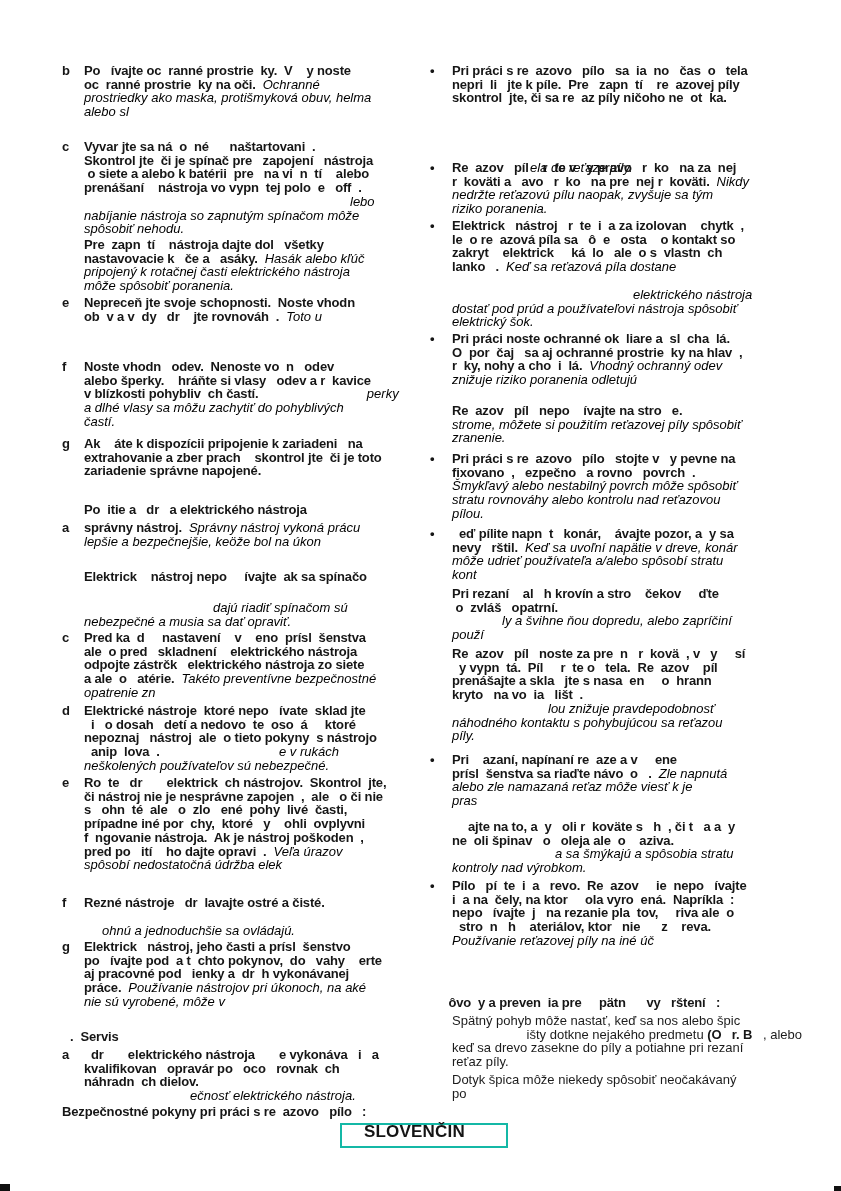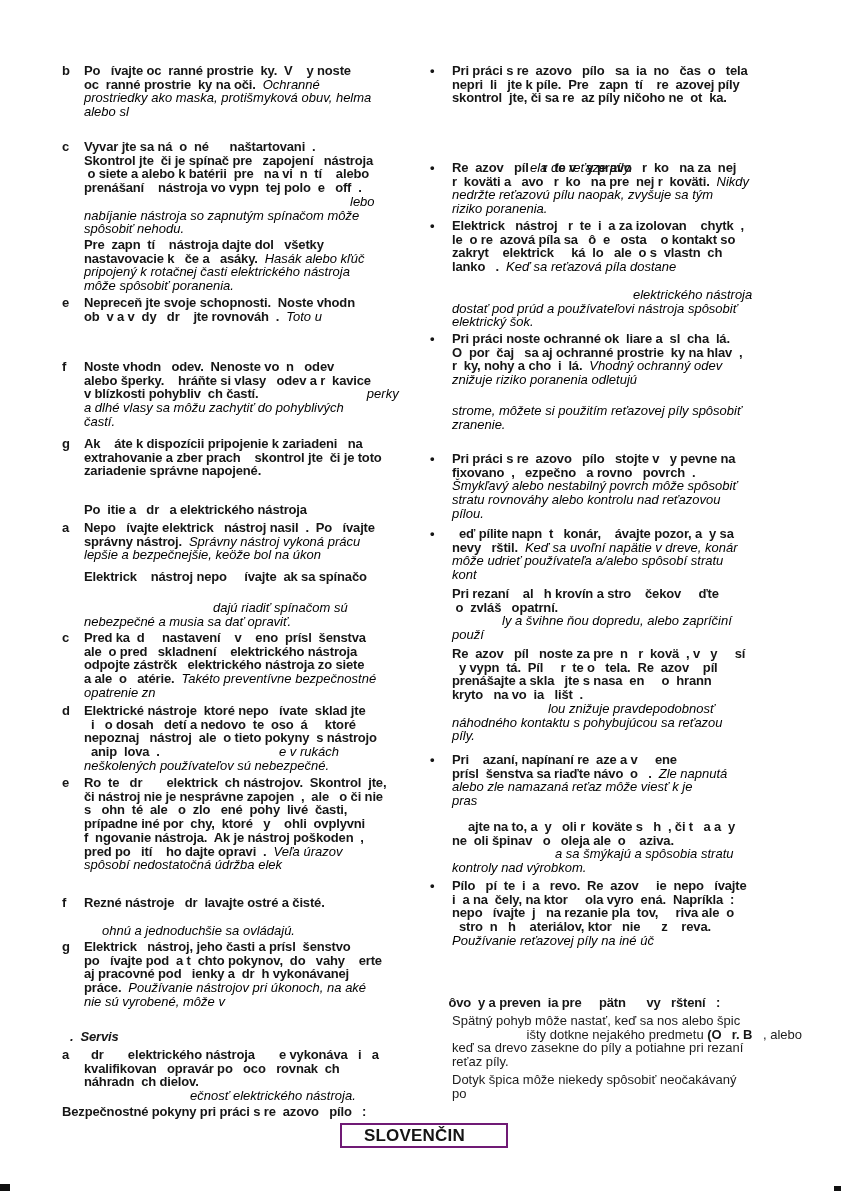--- a/index.html
+++ b/index.html
@@ -5,23 +5,23 @@
   html,body{margin:0;padding:0;background:#e8e8e8;}
   .page{position:relative;width:841px;height:1191px;background:#ffffff;overflow:hidden;
         font-family:"Liberation Sans",sans-serif;font-size:13px;line-height:13.7px;color:#161616;}
   .column{position:absolute;inset:0;}
   .block{position:absolute;}
   .marker{position:absolute;top:0;font-weight:bold;}
   .line{white-space:pre;}
   .st-b{font-weight:bold;letter-spacing:-0.15px;}
   .st-i{font-style:italic;color:#000000;}
   .st-r{color:#1c1c1c;}
-  .lang-box{position:absolute;border:2px solid #701a75;box-sizing:border-box;
+  .lang-box{position:absolute;border:2px solid #14b8a6;box-sizing:border-box;
             font-weight:bold;font-size:17px;letter-spacing:0.2px;color:#141414;
-            display:flex;align-items:center;}
+            display:flex;}
   .lang-box span{padding-left:22px;}
   .artifact{position:absolute;background:#101010;}
 </style>
 </head>
 <body>
 
 <div class="page">
   <div class="lang-box" style="left: 340px; top: 1123px; width: 168px; height: 25px;">
     <span>SLOVENČIN</span>
   </div>
@@ -66,21 +66,20 @@
         <span class="marker" style="left: -22px;">g</span>
         <div class="line"><span class="st-b">Ak    áte k dispozícii pripojenie k zariadeni   na</span></div>
         <div class="line"><span class="st-b">extrahovanie a zber prach    skontrol jte  či je toto</span></div>
         <div class="line"><span class="st-b">zariadenie správne napojené.</span></div>
       </div>
       <div class="block" style="left: 84px; top: 503px; width: 332px;">
         <div class="line"><span class="st-b">Po  itie a   dr   a elektrického nástroja</span></div>
       </div>
       <div class="block" style="left: 84px; top: 521px; width: 332px;">
         <span class="marker" style="left: -22px;">a</span>
-        <div class="line"><span class="st-b">Nepo   ívajte elektrick   nástroj nasil  .  Po   ívajte</span></div>
         <div class="line"><span class="st-b">správny nástroj.  </span><span class="st-i">Správny nástroj vykoná prácu</span></div>
         <div class="line"><span class="st-i">lepšie a bezpečnejšie, keöže bol na úkon</span></div>
       </div>
       <div class="block" style="left: 84px; top: 570px; width: 332px;">
         <div class="line"><span class="st-b">Elektrick    nástroj nepo     ívajte  ak sa spínačo</span></div>
       </div>
       <div class="block" style="left: 84px; top: 601px; width: 332px;">
         <div class="line" style="margin-left: 129px;"><span class="st-i">dajú riadiť spínačom sú</span></div>
         <div class="line"><span class="st-i">nebezpečné a musia sa dať opraviť.</span></div>
       </div>
@@ -119,21 +118,21 @@
       </div>
       <div class="block" style="left: 84px; top: 940px; width: 332px;">
         <span class="marker" style="left: -22px;">g</span>
         <div class="line"><span class="st-b">Elektrick   nástroj, jeho časti a prísl  šenstvo</span></div>
         <div class="line"><span class="st-b">po   ívajte pod  a t  chto pokynov,  do   vahy    erte</span></div>
         <div class="line"><span class="st-b">aj pracovné pod   ienky a  dr  h vykonávanej</span></div>
         <div class="line"><span class="st-b">práce.  </span><span class="st-i">Používanie nástrojov pri úkonoch, na aké</span></div>
         <div class="line"><span class="st-i">nie sú vyrobené, môže v</span></div>
       </div>
       <div class="block" style="left: 84px; top: 1030px; width: 332px;">
-        <div class="line" style="margin-left: -14px; font-style: italic;"><span class="st-b">.  Servis</span></div>
+        <div class="line" style="margin-left: -14px;"><span class="st-b">.  Servis</span></div>
       </div>
       <div class="block" style="left: 84px; top: 1048px; width: 332px;">
         <span class="marker" style="left: -22px;">a</span>
         <div class="line"><span class="st-b">  dr       elektrického nástroja       e vykonáva   i   a</span></div>
         <div class="line"><span class="st-b">kvalifikovan   opravár po   oco   rovnak  ch</span></div>
         <div class="line"><span class="st-b">náhradn  ch dielov.</span></div>
         <div class="line" style="margin-left: 106px;"><span class="st-i">ečnosť elektrického nástroja.</span></div>
       </div>
       <div class="block" style="left: 84px; top: 1105px; width: 332px;">
         <div class="line" style="margin-left: -22px;"><span class="st-b">Bezpečnostné pokyny pri práci s re  azovo   pílo   :</span></div>
@@ -169,20 +168,21 @@
         <div class="line"><span class="st-i">elektrický šok.</span></div>
       </div>
       <div class="block" style="left: 452px; top: 332px; width: 350px;">
         <span class="marker" style="left: -22px;">•</span>
         <div class="line"><span class="st-b">Pri práci noste ochranné ok  liare a  sl  cha  lá.</span></div>
         <div class="line"><span class="st-b">O  por  čaj   sa aj ochranné prostrie  ky na hlav  ,</span></div>
         <div class="line"><span class="st-b">r  ky, nohy a cho  i  lá.  </span><span class="st-i">Vhodný ochranný odev</span></div>
         <div class="line"><span class="st-i">znižuje riziko poranenia odletujú</span></div>
       </div>
       <div class="block" style="left: 452px; top: 404px; width: 350px;">
+        <div class="line"><span class="st-b">Re  azov   píl   nepo    ívajte na stro   e.</span></div>
         <div class="line"><span class="st-i">strome, môžete si použitím reťazovej píly spôsobiť</span></div>
         <div class="line"><span class="st-i">zranenie.</span></div>
       </div>
       <div class="block" style="left: 452px; top: 452px; width: 350px;">
         <span class="marker" style="left: -22px;">•</span>
         <div class="line"><span class="st-b">Pri práci s re  azovo   pílo   stojte v   y pevne na</span></div>
         <div class="line"><span class="st-b">fixovano  ,   ezpečno   a rovno   povrch  .</span></div>
         <div class="line"><span class="st-i">Šmykľavý alebo nestabilný povrch môže spôsobiť</span></div>
         <div class="line"><span class="st-i">stratu rovnováhy alebo kontrolu nad reťazovou</span></div>
         <div class="line"><span class="st-i">pílou.</span></div>

